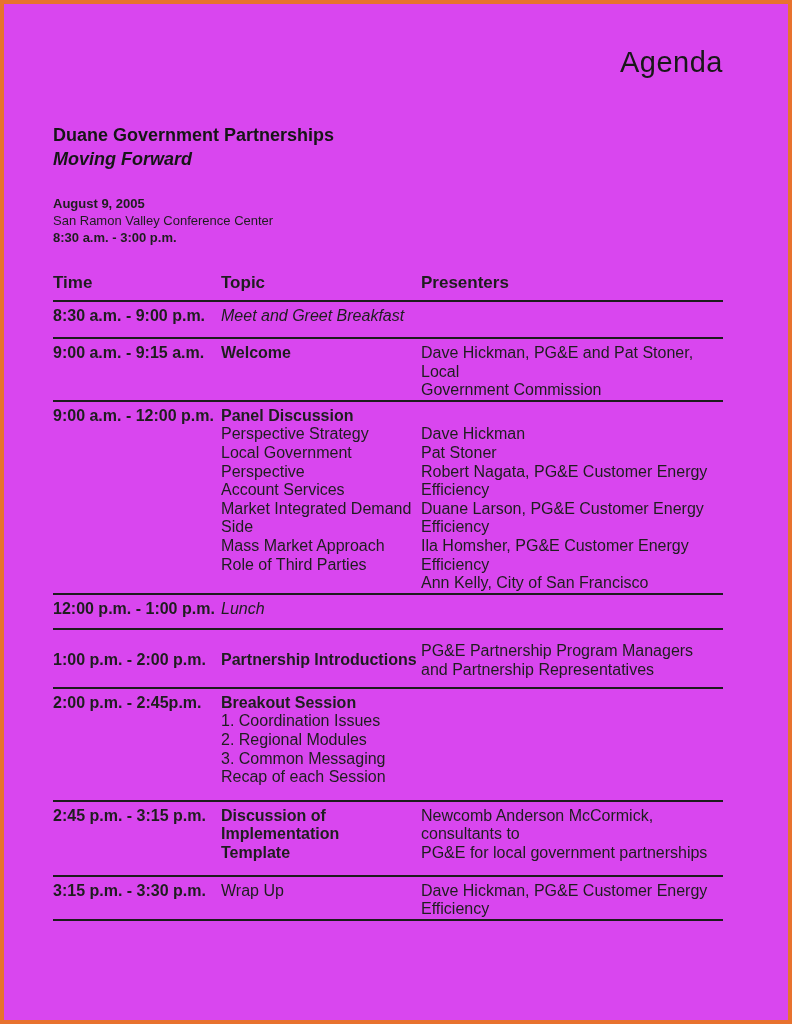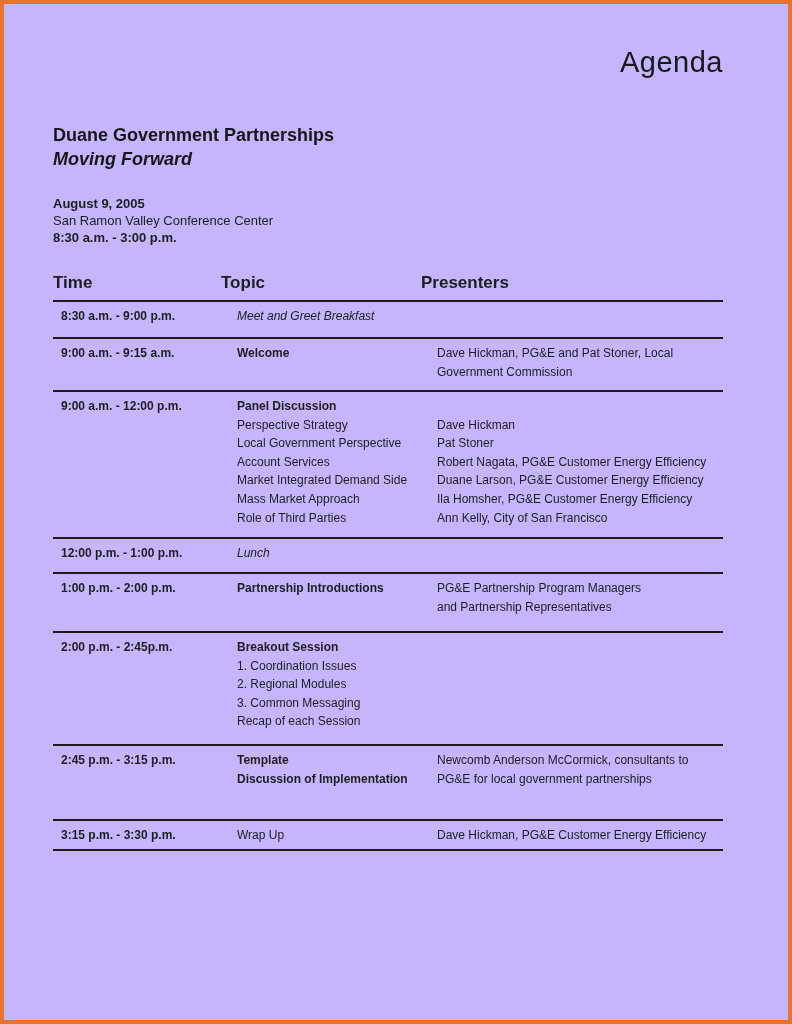--- a/index.html
+++ b/index.html
@@ -3,21 +3,21 @@
 <meta charset="utf-8">
 <style>
   * { margin: 0; padding: 0; box-sizing: border-box; }
   html, body { background: #ffffff; }
   body { font-family: "Liberation Sans", "DejaVu Sans", sans-serif; }
 
   .page {
     position: relative;
     width: 792px;
     height: 1024px;
-    background: #c4b5fd;
+    background: #d946ef;
     border: 4px solid #e8722e;
     overflow: hidden;
     color: #1e1e1e;
   }
 
   .content {
     padding: 0 65px 0 49px;
   }
 
   .agenda-heading {
@@ -64,32 +64,31 @@
     border-top: 2px solid #1c1c1c;
     padding-top: 5px;
   }
 
   .col-time { width: 168px; flex: 0 0 168px; }
   .col-topic { width: 200px; flex: 0 0 200px; }
   .col-presenters { flex: 1; }
 
   .agenda-row .line,
   .agenda-row .col-time {
-    font-size: 12px;
+    font-size: 16px;
     line-height: 18.6px;
     min-height: 18.6px;
-    margin-left: 8px;
   }
 
   
   .row-1 { min-height: 37px; }
   .row-2 { min-height: 53px; }
   .row-3 { min-height: 147px; }
   .row-4 { min-height: 35px; }
-  .row-5 { min-height: 59px; }
+  .row-5 { min-height: 59px; align-items: center; }
   .row-6 { min-height: 113px; }
   .row-7 { min-height: 75px; }
   .row-8 { min-height: 30px; }
 </style>
 </head>
 <body>
 
 <div class="page">
   <div class="content">
 
@@ -175,22 +174,22 @@
               <div class="line">1. Coordination Issues</div>
               <div class="line">2. Regional Modules</div>
               <div class="line">3. Common Messaging</div>
               <div class="line">Recap of each Session</div>
             </div>
             <div class="col-presenters"></div>
           </div>
           <div class="agenda-row row-7">
             <div class="col-time b">2:45 p.m. - 3:15 p.m.</div>
             <div class="col-topic">
+              <div class="line b">Discussion of Implementation</div>
               <div class="line b">Template</div>
-              <div class="line b">Discussion of Implementation</div>
             </div>
             <div class="col-presenters">
               <div class="line">Newcomb Anderson McCormick, consultants to</div>
               <div class="line">PG&amp;E for local government partnerships</div>
             </div>
           </div>
           <div class="agenda-row row-8">
             <div class="col-time b">3:15 p.m. - 3:30 p.m.</div>
             <div class="col-topic">
               <div class="line">Wrap Up</div>

